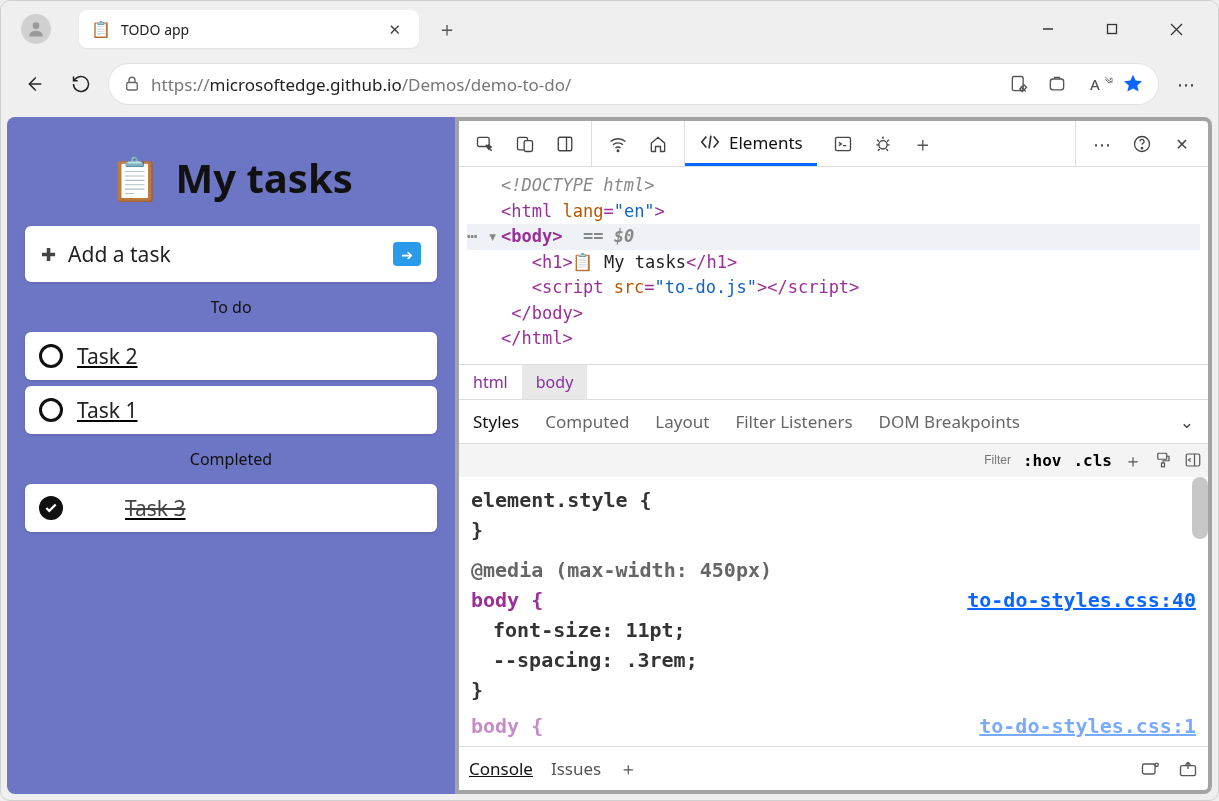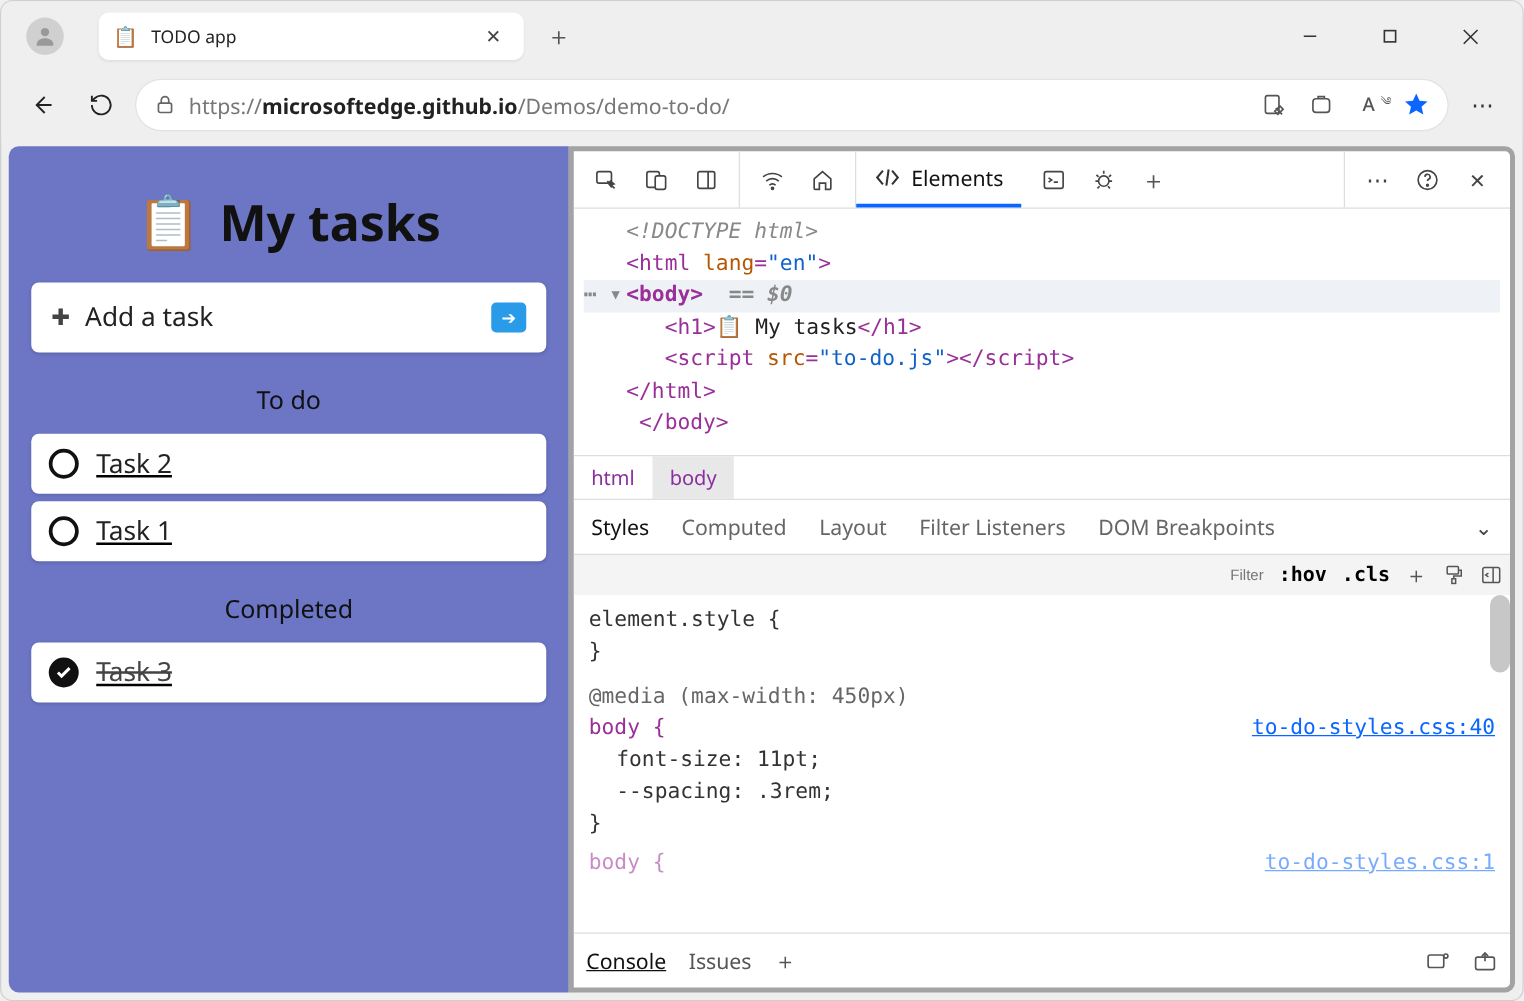--- a/index.html
+++ b/index.html
@@ -80,21 +80,21 @@
     background: #ffffff;
     border-radius: 20px;
     display: flex;
     align-items: center;
     padding: 0 14px;
     gap: 10px;
     box-shadow: 0 0 0 1px rgba(0,0,0,0.05);
   }
   .lock { color: #666; font-size: 16px; }
   .url { font-size: 17px; color: #777; flex: 1; white-space: nowrap; overflow: hidden; }
-  .url .host { color: #222; font-weight: bold; }
+  .url .host { color: #222; }
   .addr-actions { display: flex; gap: 16px; align-items: center; color: #555; }
   .addr-actions .ico { width: 22px; height: 22px; display: flex; align-items: center; justify-content: center; }
   .fav-star { color: #0a66ff; fill:#0a66ff; }
   .menu-dots { width: 40px; display: flex; justify-content: center; color: #333; font-size: 18px; }
   
   .content {
     display: flex;
     height: calc(100% - 110px);
     padding: 6px;
     gap: 0;
@@ -133,37 +133,36 @@
   .add-card .label { font-size: 21px; color: #222; flex: 1; }
   .go-btn {
     width: 28px; height: 24px;
     background: #2a9be8;
     border-radius: 4px;
     display: flex; align-items: center; justify-content: center;
     color: #fff; font-size: 14px;
   }
   .section-h {
     text-align: center;
-    font-size: 20px;
+    font-size: 16px;
     color: #111;
-    margin-top: 10px;
   }
   .task-row { padding: 10px 14px; gap: 14px; text-decoration: underline; }
   .task-row .circle {
     width: 24px; height: 24px;
     border: 3px solid #111;
     border-radius: 50%;
   }
   .task-row .name { font-size: 21px; color: #222; }
   .task-row.done .circle {
     background: #111;
     display: flex; align-items: center; justify-content: center;
     color: #fff;
   }
-  .task-row.done .name { text-decoration: line-through; color: #444; }
+  .task-row.done .name { text-decoration: line-through; color: #444; margin-left: 48px; }
   .tasks { display: flex; flex-direction: column; gap: 6px; }
   
   .devtools {
     flex: 1;
     background: #fff;
     border: 4px solid #a3a3a3;
     border-radius: 0 8px 8px 0;
     display: flex;
     flex-direction: column;
     overflow: hidden;
@@ -268,27 +267,28 @@
   }
   .scrollbar-fake {
     position: absolute;
     right: 0; top: 0;
     width: 16px; height: 62px;
     background: #c7c7c7;
     border-radius: 8px;
   }
   .css-pane {
     font-family: Consolas, Menlo, monospace;
-    font-size: 17px;
+    font-size: 20px;
     line-height: 1.5;
     padding: 8px 12px 4px;
     color: #333;
     flex: 1;
     position: relative;
     overflow: hidden;
+    font-weight: bold;
   }
   .css-pane .sel  { color: #9a2f9a; }
   .css-pane .prop { color: #333; padding-left: 22px; display: block; }
   .css-pane .k { color: #333; }
   .css-pane .media { color: #666; }
   .css-link { color: #0a66ff; text-decoration: underline; float: right; }
   .drawer {
     border-top: 1px solid #ddd;
     display: flex;
     align-items: center;
@@ -504,22 +504,22 @@
     </div>
 
     <div class="dom-tree">
       <div class="dom-line"><span class="gutter"> </span><span class="cmt">&lt;!DOCTYPE html&gt;</span></div>
       <div class="dom-line"><span class="gutter"> </span><span class="punct">&lt;</span><span class="tag">html</span> <span class="attr">lang</span><span class="punct">=</span><span class="val">"en"</span><span class="punct">&gt;</span></div>
       <span class="sel-line">
           <div class="dom-line"><span class="gutter" style="color:#888">⋯ ▾ </span><span class="punct">&lt;</span><span class="tag">body</span><span class="punct">&gt;</span>  <span class="cmt">== $0</span></div>
         </span>
       <div class="dom-line"><span class="gutter">   </span>   <span class="punct">&lt;</span><span class="tag">h1</span><span class="punct">&gt;</span><span class="tx">📋</span><span class="tx"> My tasks</span><span class="punct">&lt;/</span><span class="tag">h1</span><span class="punct">&gt;</span></div>
       <div class="dom-line"><span class="gutter">   </span>   <span class="punct">&lt;</span><span class="tag">script</span> <span class="attr">src</span><span class="punct">=</span><span class="val">"to-do.js"</span><span class="punct">&gt;&lt;/</span><span class="tag">script</span><span class="punct">&gt;</span></div>
+      <div class="dom-line"><span class="gutter">   </span> <span class="punct">&lt;/</span><span class="tag">body</span><span class="punct">&gt;</span></div>
       <div class="dom-line"><span class="gutter"> </span><span class="punct">&lt;/</span><span class="tag">html</span><span class="punct">&gt;</span></div>
-      <div class="dom-line"><span class="gutter">   </span> <span class="punct">&lt;/</span><span class="tag">body</span><span class="punct">&gt;</span></div>
     </div>
 
     <div class="crumb">
       <span>html</span>
       <span class="sel">body</span>
     </div>
 
     <div class="styles-tabs">
       <span class="act">Styles</span>
       <span>Computed</span>

